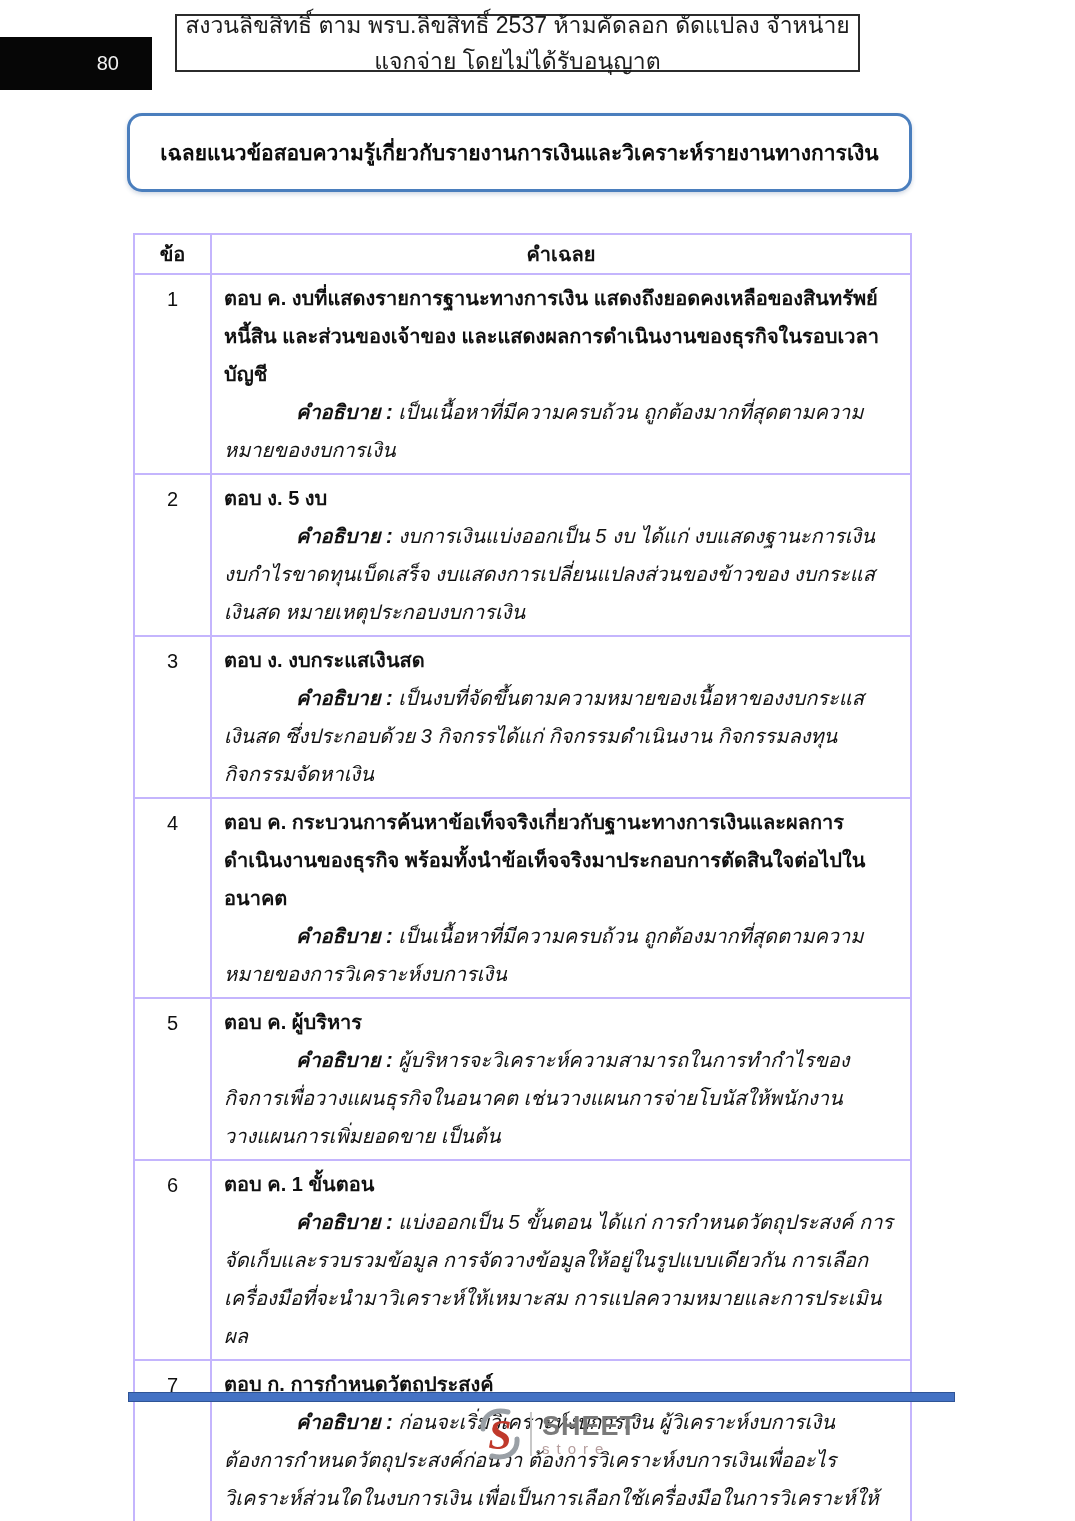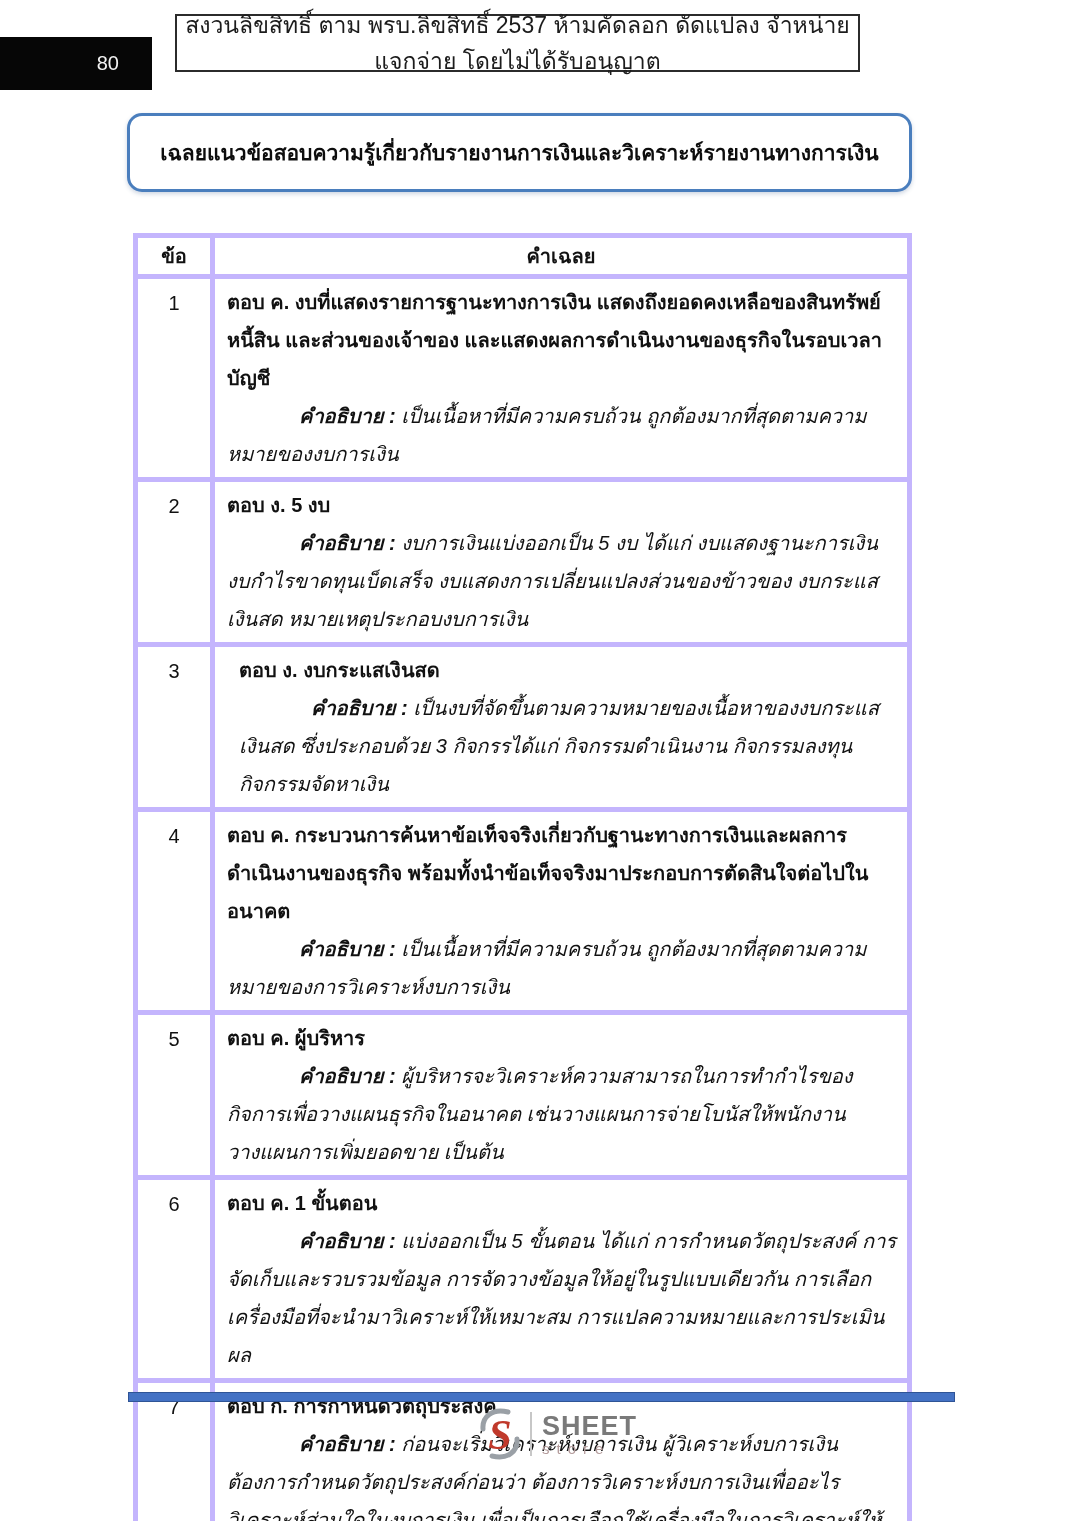--- a/index.html
+++ b/index.html
@@ -63,41 +63,41 @@
 
   
   .answers-table {
     position: absolute;
     left: 133px; top: 233px;
     width: 779px;
     border-collapse: collapse;
     table-layout: fixed;
   }
   .answers-table th, .answers-table td {
-    border: 5px solid #c4b5fd;
+    border: 2px solid #c4b5fd;
     vertical-align: top;
     font-size: 20px;
   }
   .answers-table th {
     height: 40px;
     font-weight: bold;
     text-align: center;
     vertical-align: middle;
     padding: 2px;
   }
   .col-no { width: 77px; }
   td.num-cell {
     text-align: center;
     padding-top: 6px;
     line-height: 36px;
     font-size: 20px;
   }
   td.ans-cell { padding: 4px 10px 4px 12px; }
   .cell-inner { width: 100%; }
-  .mh3 { min-height: 108px; margin-left: 12px; }
+  .mh3 { min-height: 108px; }
   .mh4 { min-height: 142px; }
   .mh7 { min-height: 223px; }
   p.answer {
     font-weight: bold;
     line-height: 38px;
   }
   p.explain {
     line-height: 38px;
     text-indent: 72px;
     font-style: italic;

